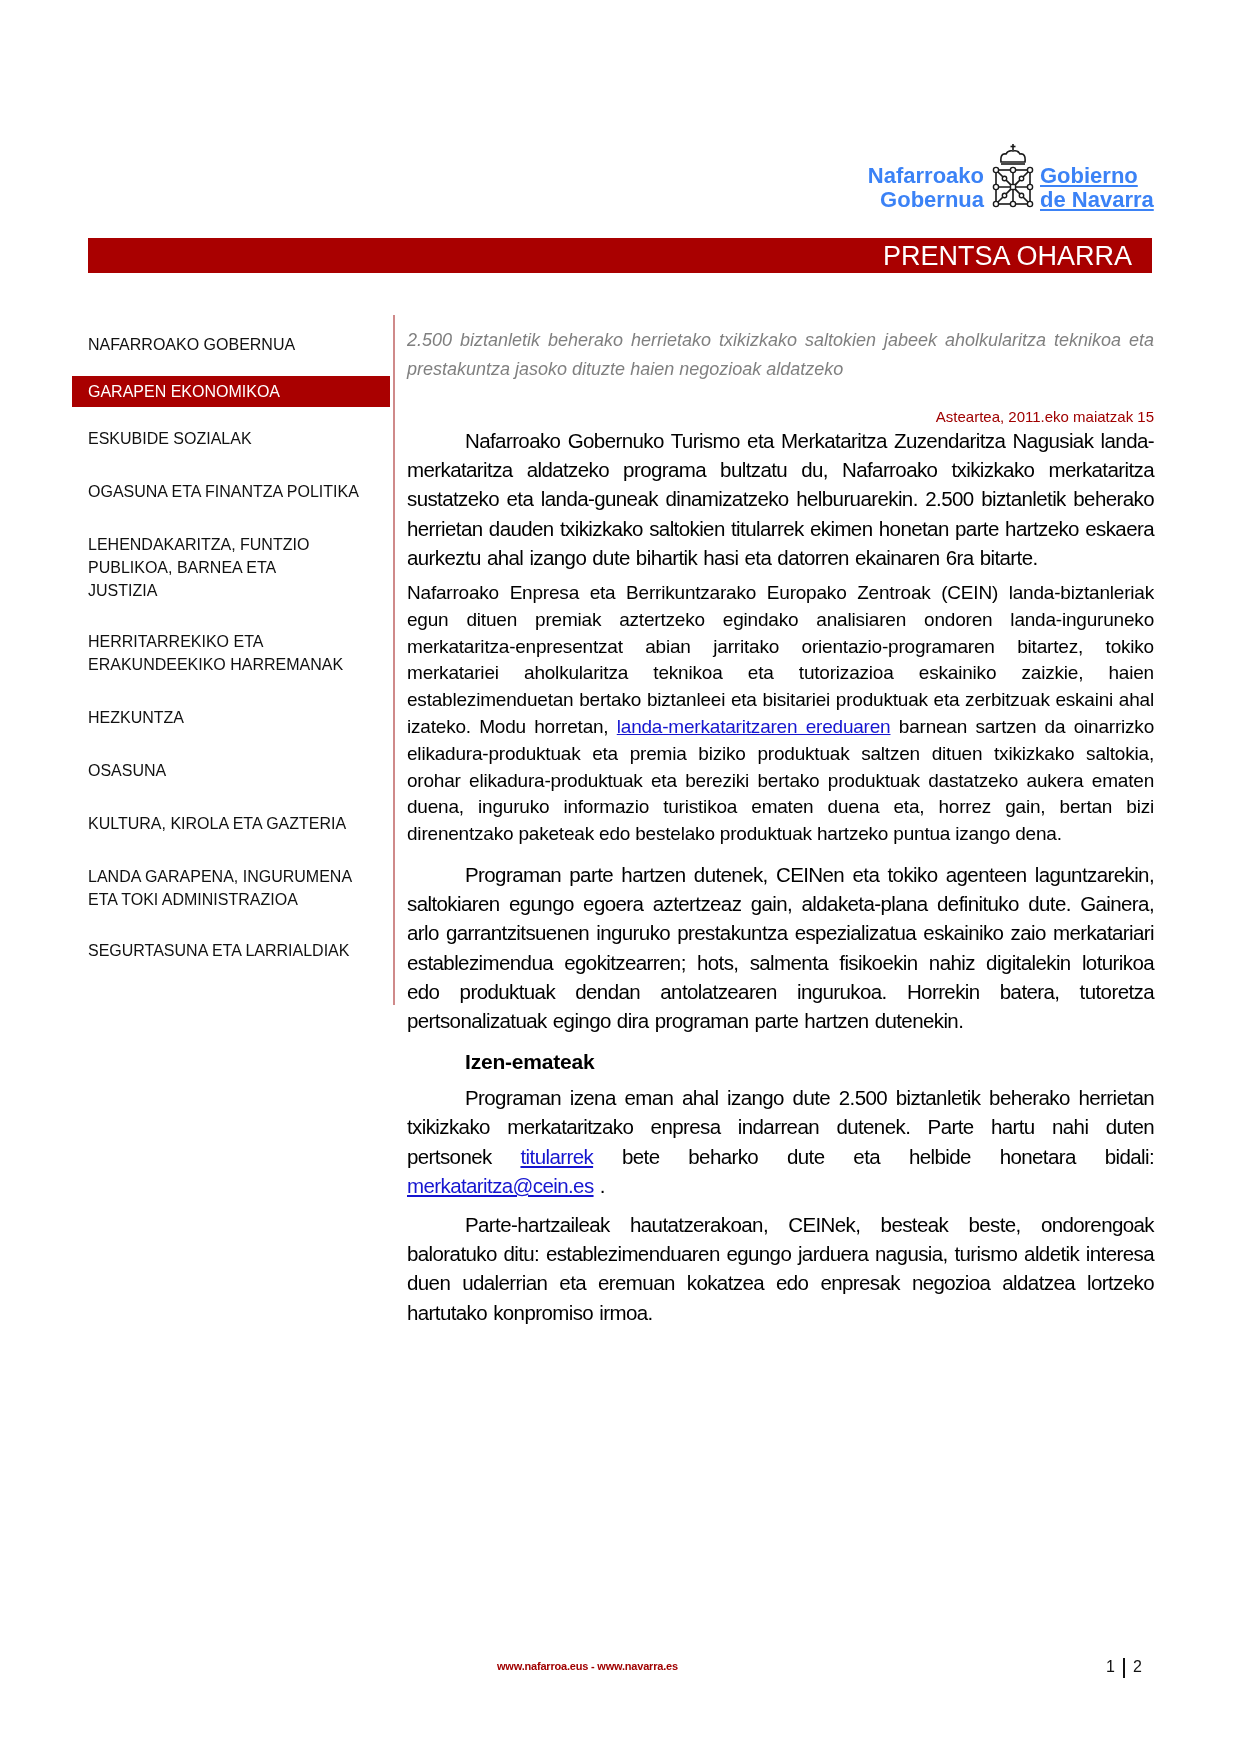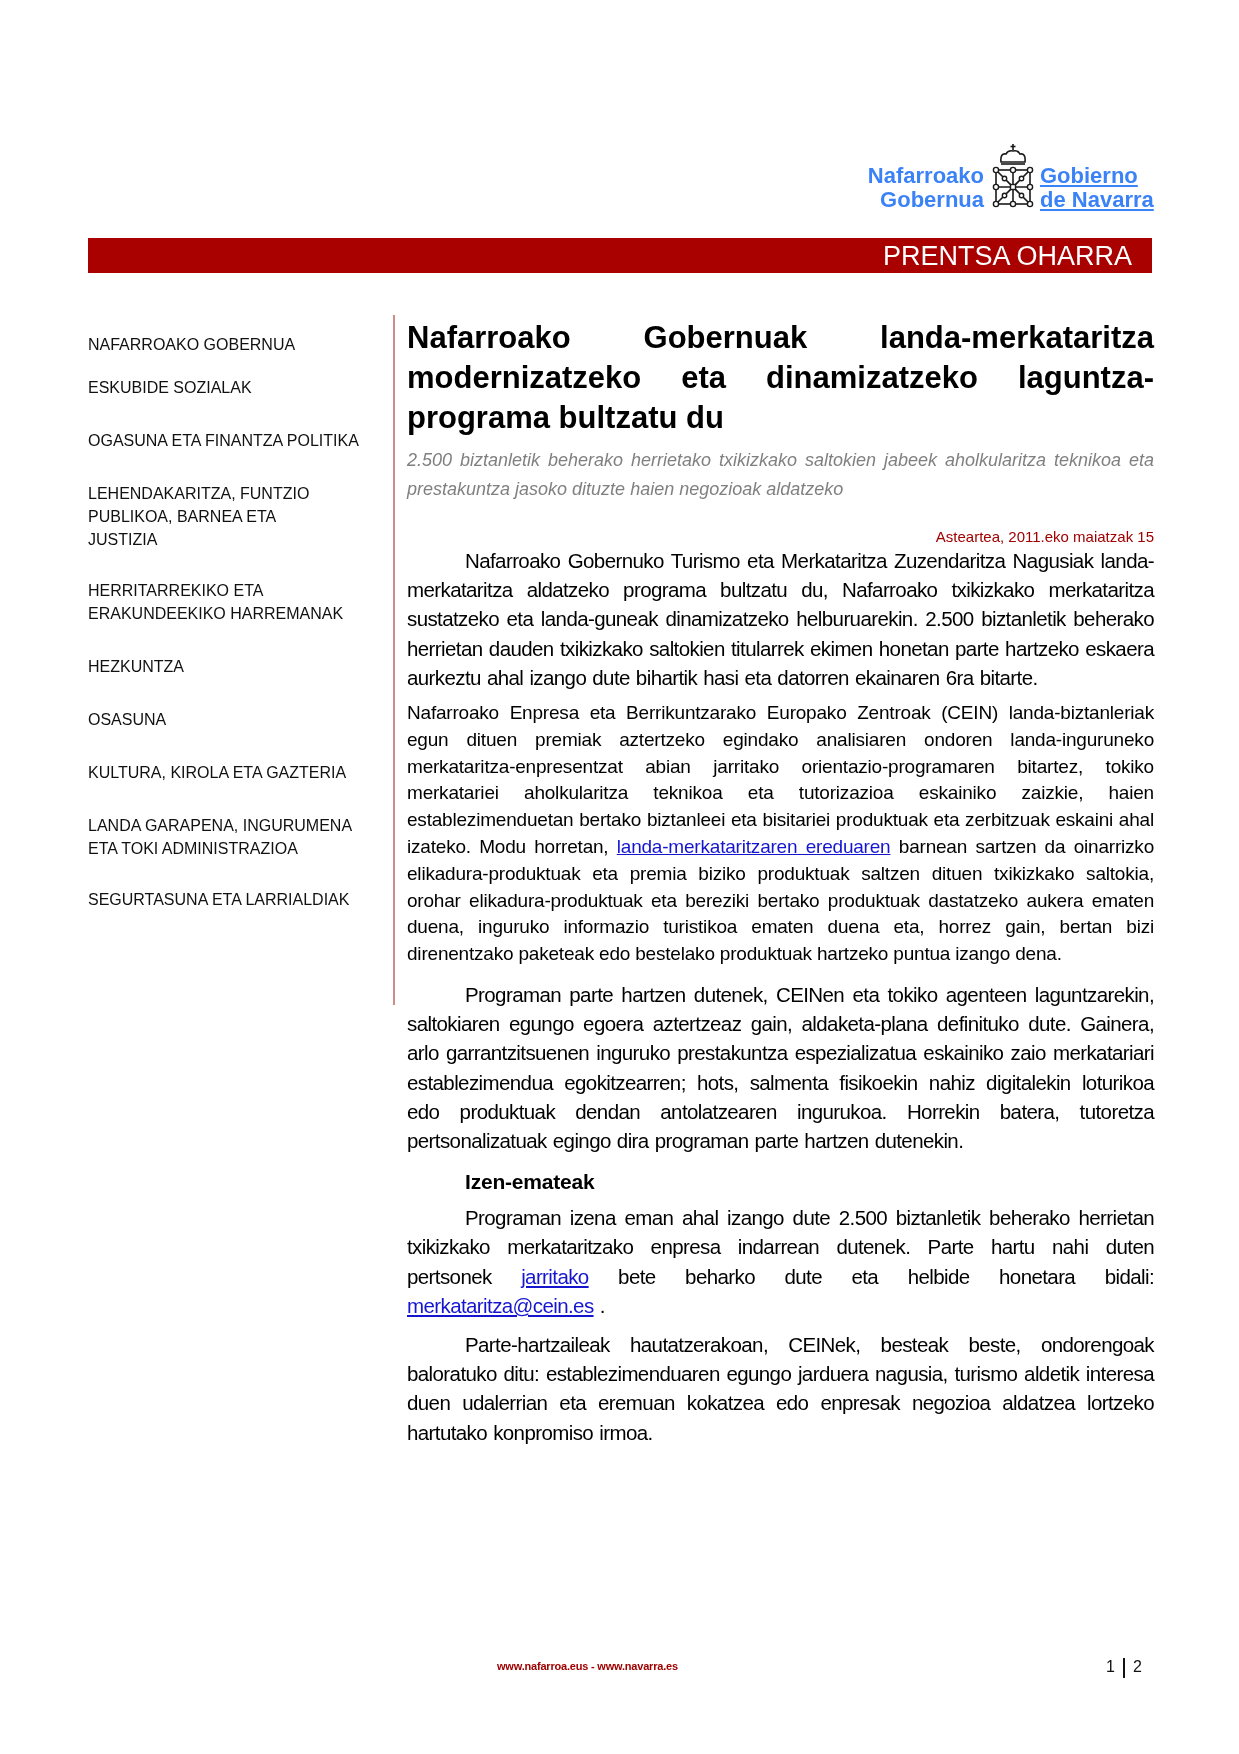--- a/index.html
+++ b/index.html
@@ -70,45 +70,45 @@
     <div>de Navarra</div>
   </div>
 </div>
 
 <div class="banner">
   <span class="banner-text">PRENTSA OHARRA</span>
 </div>
 
 <nav class="sidebar">
   <div class="nav-item" style="margin-top:13px">NAFARROAKO GOBERNUA</div>
+  <div class="nav-item active" style="margin-top:20px">GARAPEN EKONOMIKOA</div>
   <div class="nav-item" style="margin-top:20px">ESKUBIDE SOZIALAK</div>
   <div class="nav-item" style="margin-top:30px">OGASUNA ETA FINANTZA POLITIKA</div>
   <div class="nav-item" style="margin-top:30px;width:250px">LEHENDAKARITZA, FUNTZIO PUBLIKOA, BARNEA ETA JUSTIZIA</div>
   <div class="nav-item" style="margin-top:28px;width:280px">HERRITARREKIKO ETA ERAKUNDEEKIKO HARREMANAK</div>
   <div class="nav-item" style="margin-top:30px">HEZKUNTZA</div>
   <div class="nav-item" style="margin-top:30px">OSASUNA</div>
   <div class="nav-item" style="margin-top:30px">KULTURA, KIROLA ETA GAZTERIA</div>
   <div class="nav-item" style="margin-top:30px;width:280px">LANDA GARAPENA, INGURUMENA ETA TOKI ADMINISTRAZIOA</div>
   <div class="nav-item" style="margin-top:28px">SEGURTASUNA ETA LARRIALDIAK</div>
 </nav>
 
 <div class="divider"></div>
 
 <main class="main">
-  <h1 class="title">Nafarroako Gobernuak landa-merkataritza modernizatzeko eta dinamizatzeko laguntza-programa bultzatu du</h1>
   <p class="subtitle">2.500 biztanletik beherako herrietako txikizkako saltokien jabeek aholkularitza teknikoa eta prestakuntza jasoko dituzte haien negozioak aldatzeko</p>
   <div class="date">Asteartea, 2011.eko maiatzak 15</div>
 
   <p class="p indent cond">Nafarroako Gobernuko Turismo eta Merkataritza Zuzendaritza Nagusiak landa-merkataritza aldatzeko programa bultzatu du, Nafarroako txikizkako merkataritza sustatzeko eta landa-guneak dinamizatzeko helburuarekin. 2.500 biztanletik beherako herrietan dauden txikizkako saltokien titularrek ekimen honetan parte hartzeko eskaera aurkeztu ahal izango dute bihartik hasi eta datorren ekainaren 6ra bitarte.</p>
 
   <p class="p p2"><span>Nafarroako Enpresa eta Berrikuntzarako Europako Zentroak (CEIN) landa-biztanleriak egun dituen premiak aztertzeko egindako analisiaren ondoren landa-inguruneko merkataritza-enpresentzat abian jarritako orientazio-programaren bitartez, tokiko merkatariei aholkularitza teknikoa eta tutorizazioa eskainiko zaizkie, haien establezimenduetan bertako biztanleei eta bisitariei produktuak eta zerbitzuak eskaini ahal izateko. Modu horretan, </span><a class="link">landa-merkataritzaren ereduaren</a><span> barnean sartzen da oinarrizko elikadura-produktuak eta premia biziko produktuak saltzen dituen txikizkako saltokia, orohar elikadura-produktuak eta bereziki bertako produktuak dastatzeko aukera ematen duena, inguruko informazio turistikoa ematen duena eta, horrez gain, bertan bizi direnentzako paketeak edo bestelako produktuak hartzeko puntua izango dena.</span></p>
 
   <p class="p indent cond" style="margin-top:12px">Programan parte hartzen dutenek, CEINen eta tokiko agenteen laguntzarekin, saltokiaren egungo egoera aztertzeaz gain, aldaketa-plana definituko dute. Gainera, arlo garrantzitsuenen inguruko prestakuntza espezializatua eskainiko zaio merkatariari establezimendua egokitzearren; hots, salmenta fisikoekin nahiz digitalekin loturikoa edo produktuak dendan antolatzearen ingurukoa. Horrekin batera, tutoretza pertsonalizatuak egingo dira programan parte hartzen dutenekin.</p>
 
   <h3 class="h3 cond">Izen-emateak</h3>
 
-  <p class="p indent cond"><span>Programan izena eman ahal izango dute 2.500 biztanletik beherako herrietan txikizkako merkataritzako enpresa indarrean dutenek. Parte hartu nahi duten pertsonek </span><a class="link">jarritako</a><span> bete beharko dute eta helbide honetara bidali: </span><a class="link">merkataritza@cein.es</a><span> .</span></p>
+  <p class="p indent cond"><span>Programan izena eman ahal izango dute 2.500 biztanletik beherako herrietan txikizkako merkataritzako enpresa indarrean dutenek. Parte hartu nahi duten pertsonek </span><a class="link">titularrek</a><span> bete beharko dute eta helbide honetara bidali: </span><a class="link">merkataritza@cein.es</a><span> .</span></p>
 
   <p class="p indent cond" style="margin-top:10px">Parte-hartzaileak hautatzerakoan, CEINek, besteak beste, ondorengoak baloratuko ditu: establezimenduaren egungo jarduera nagusia, turismo aldetik interesa duen udalerrian eta eremuan kokatzea edo enpresak negozioa aldatzea lortzeko hartutako konpromiso irmoa.</p>
 </main>
 
 <div class="footer-links">www.nafarroa.eus - www.navarra.es</div>
 <div class="page-num"><span>1</span><span class="page-sep"></span><span>2</span></div>
 
 </body></html>

